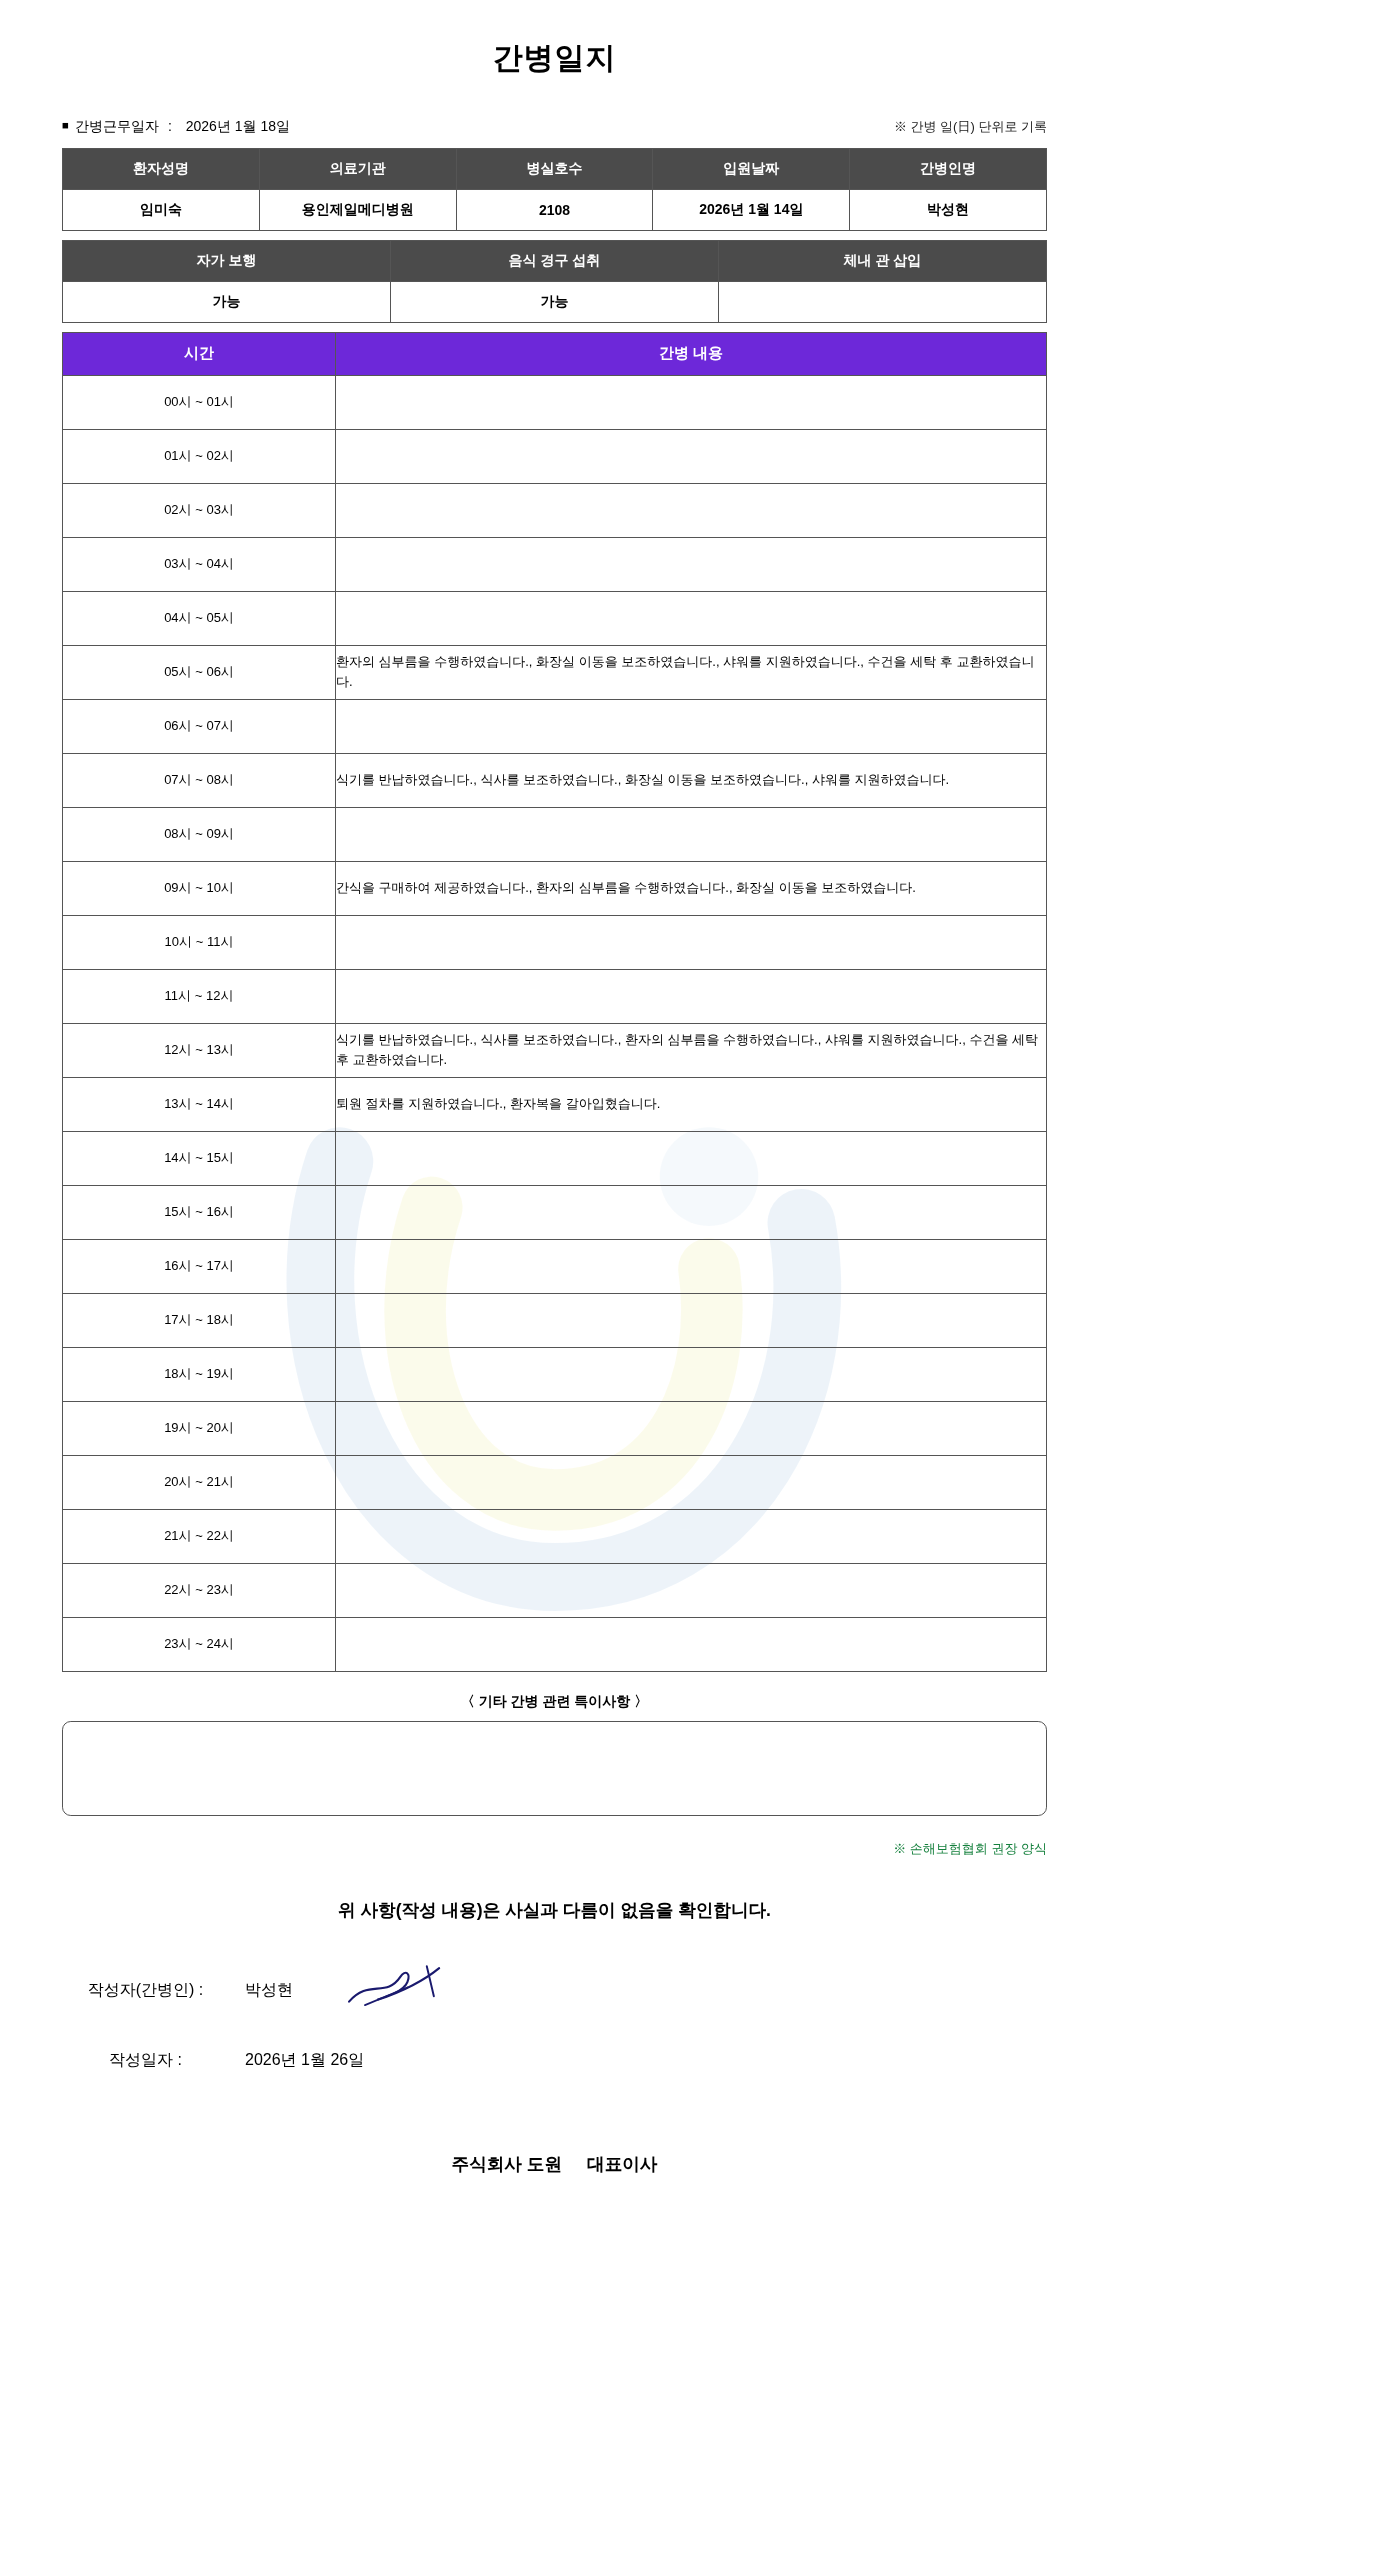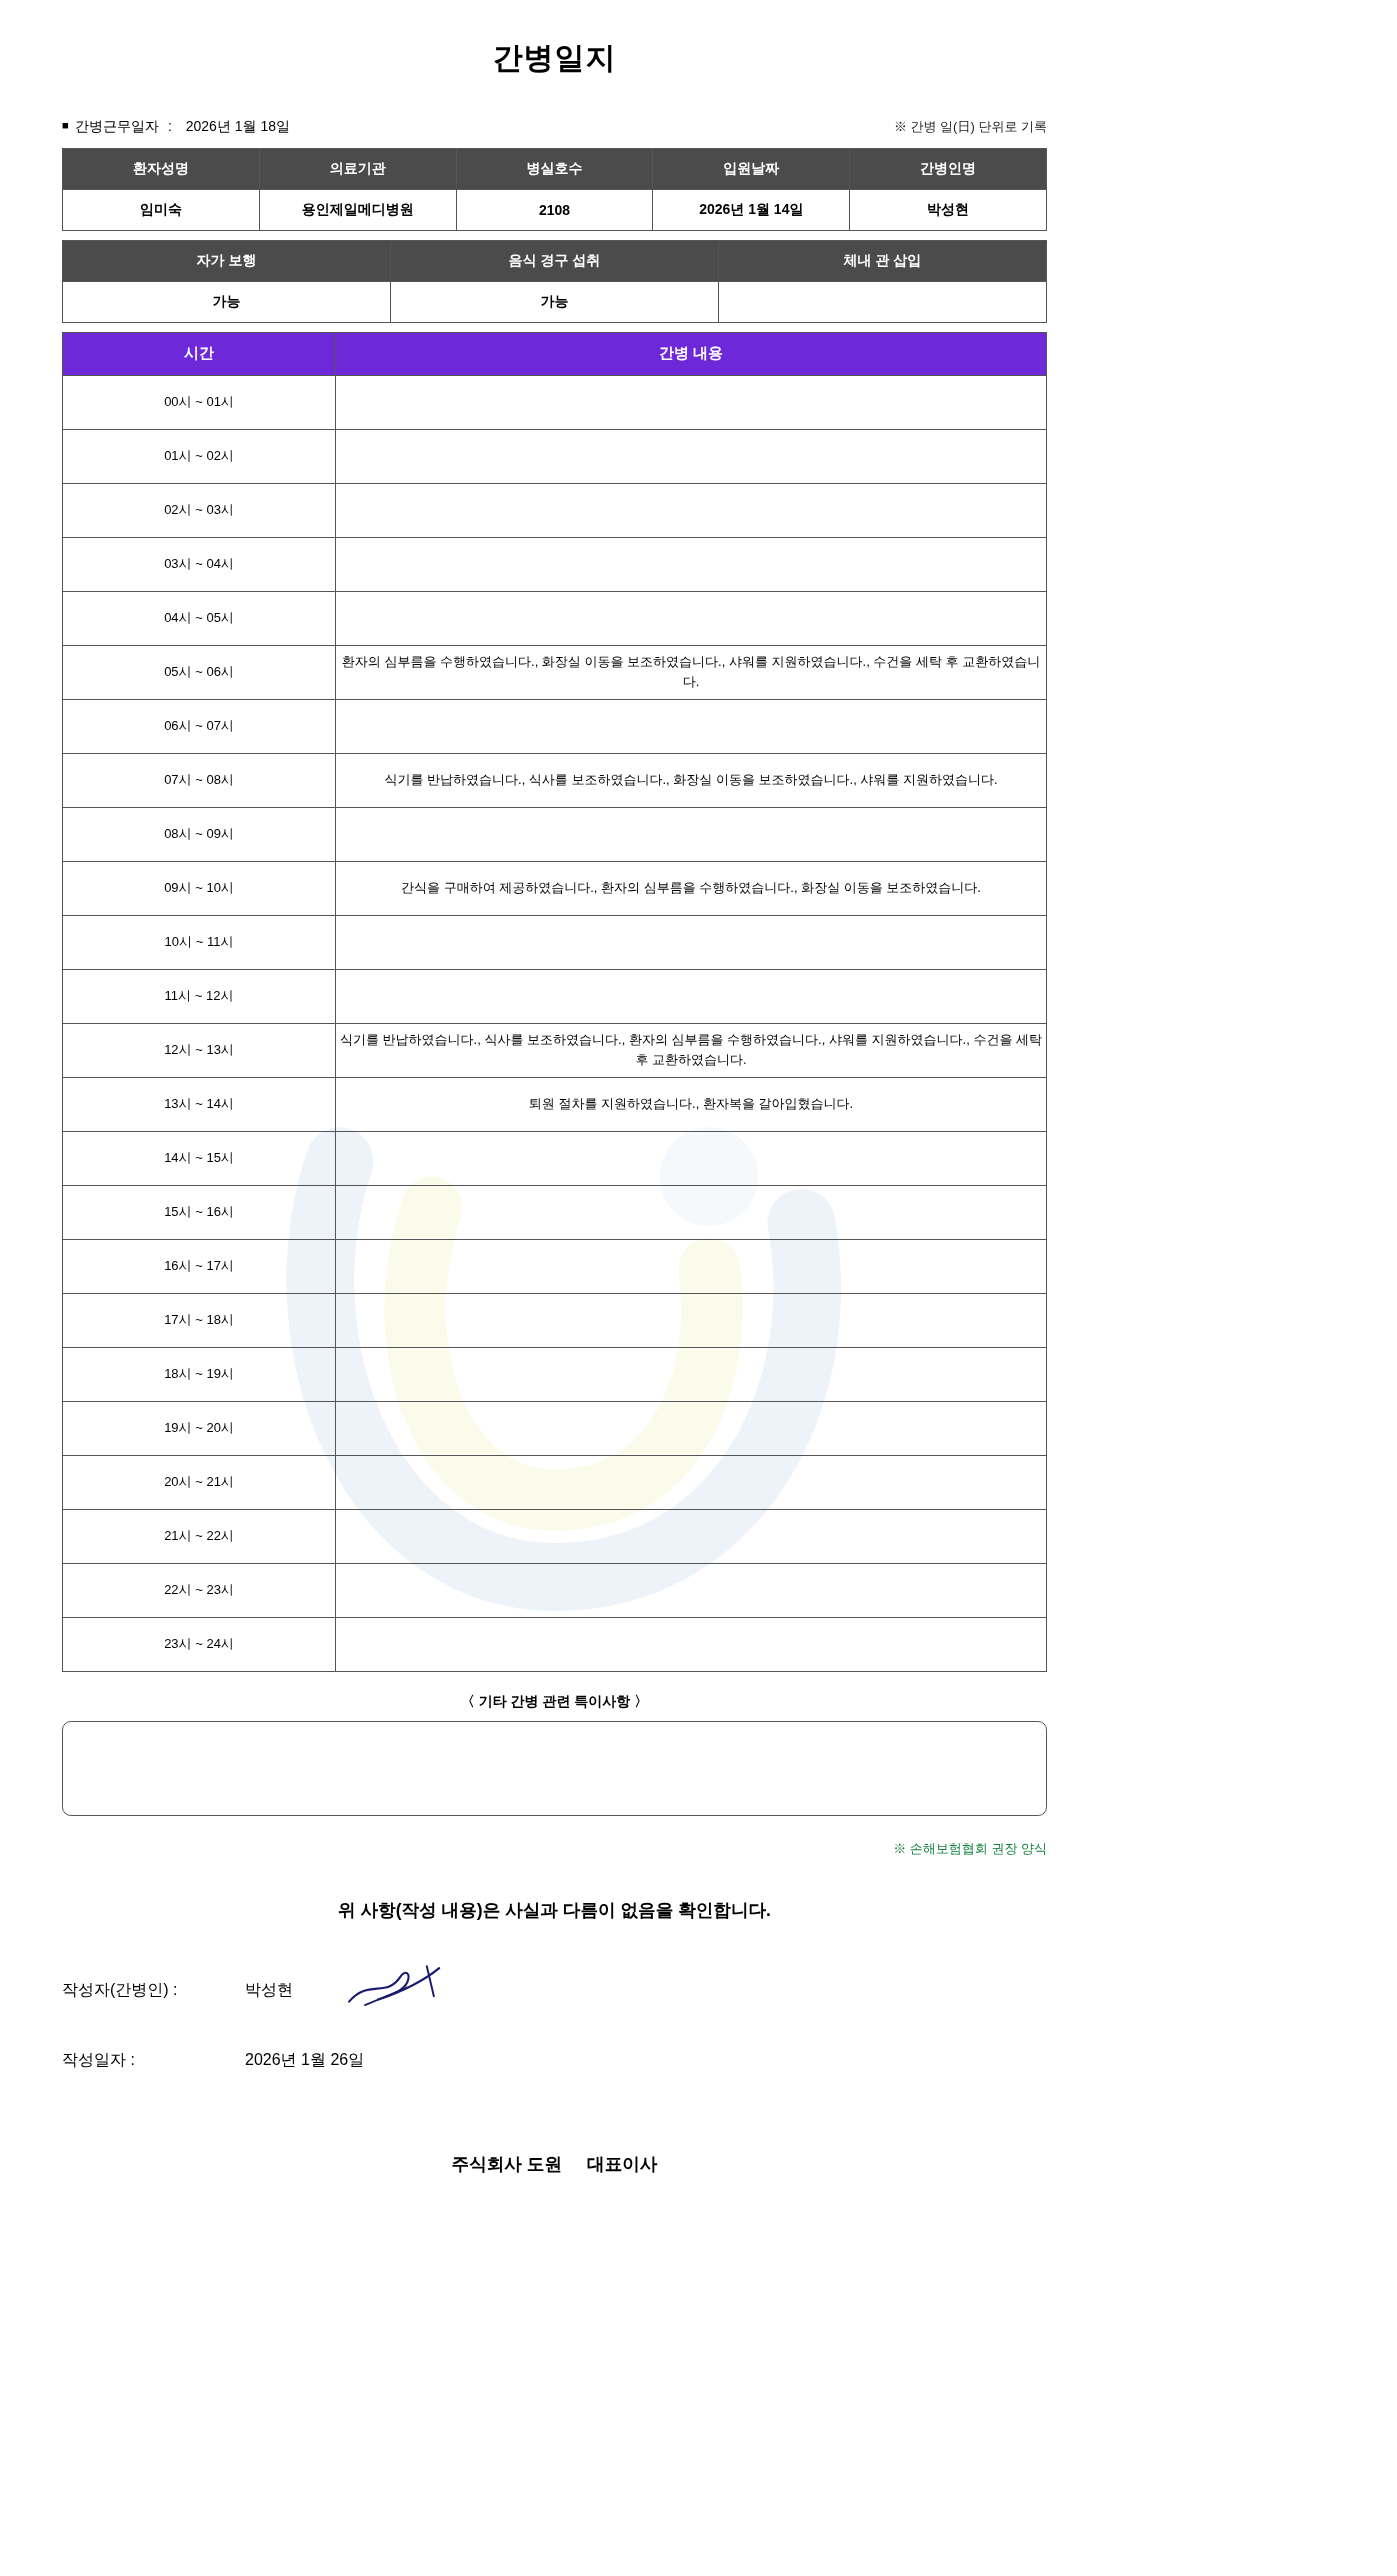--- a/index.html
+++ b/index.html
@@ -102,21 +102,21 @@
   td.time-cell {
     width: 273px;
     text-align: center;
     height: 53px;
     font-size: 13px;
   }
   td.content-cell {
     padding: 7px 14px;
     font-size: 13px;
     line-height: 1.55;
-    text-align: center;
+    text-align: left;
     vertical-align: middle;
     height: 53px;
   }
 
   .etc-title {
     text-align: center;
     font-size: 14px;
     font-weight: bold;
     margin: 21px 0 10.6px 0;
   }
@@ -136,20 +136,21 @@
   .confirm {
     text-align: center;
     font-size: 17.6px;
     font-weight: bold;
     margin-top: 40px;
   }
   .sign-block {
     margin-top: 42px;
     font-size: 16px;
     position: relative;
+    text-align: center;
   }
   .sign-line {
     margin-bottom: 33px;
     display: flex;
     align-items: center;
   }
   .sign-label { min-width: 167px; }
   .sign-value { margin-left: 16px; }
   .signature-mark {
     margin-left: 49px;

